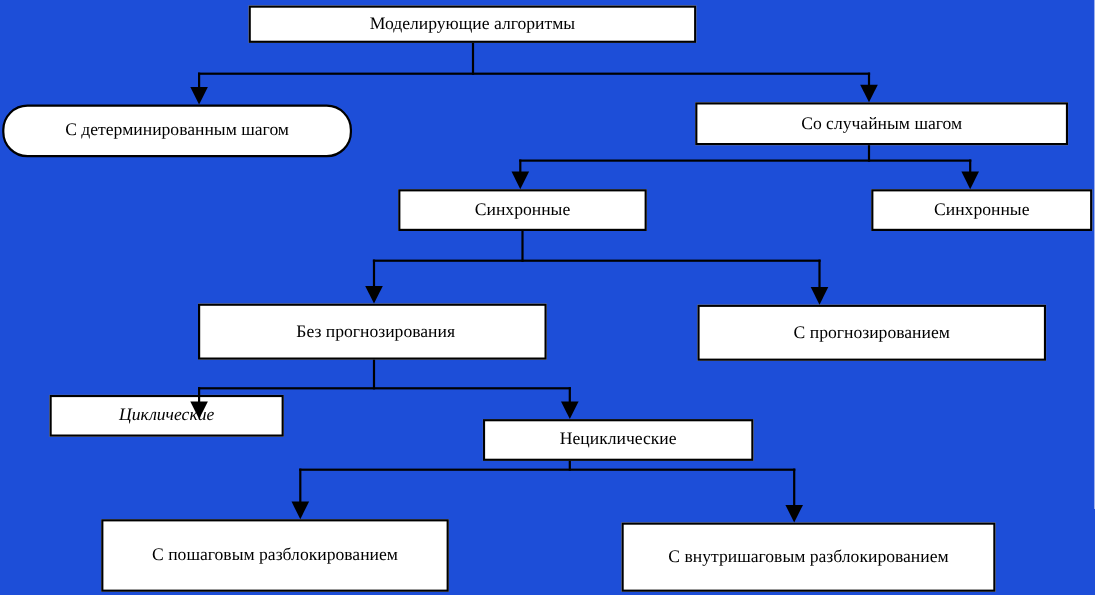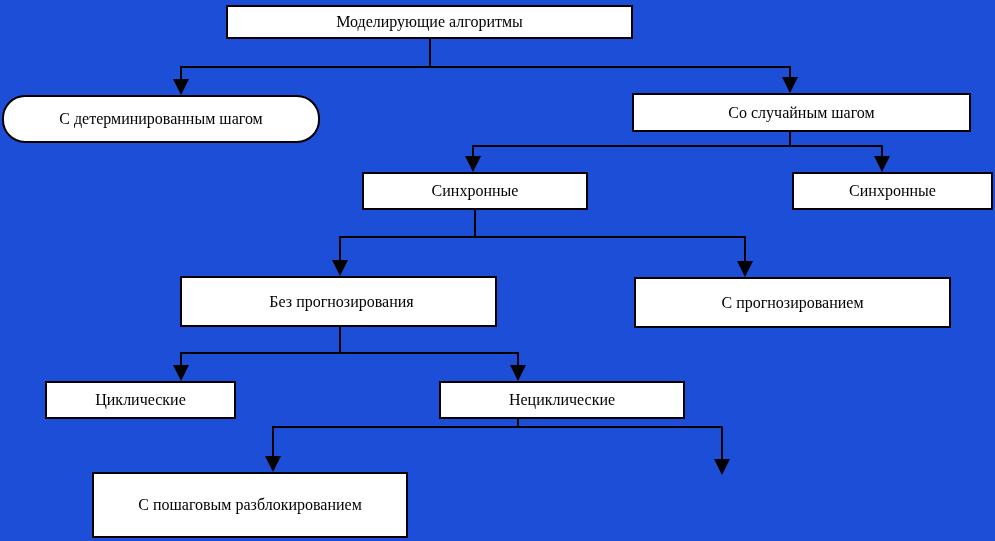--- a/index.html
+++ b/index.html
@@ -60,26 +60,27 @@
   <div class="node" style="left:632px; top:93px; width:339px; height:39px;">Со случайным шагом</div>
 
   <div class="node" style="left:362px; top:172px; width:226px; height:38px;">Синхронные</div>
 
   <div class="node" style="left:792px; top:172px; width:201px; height:38px;">Синхронные</div>
 
   <div class="node" style="left:180px; top:276px; width:317px; height:51px;padding-left:10px;">Без прогнозирования</div>
 
   <div class="node" style="left:634px; top:277px; width:317px; height:51px;">С прогнозированием</div>
 
-  <div class="node" style="left:45px;  top:381px; width:191px; height:38px;">Циклические</div>
+  <div class="node" style="left:45px;  top:359px; width:213px; height:38px;font-style:italic;">Циклические</div>
 
   <div class="node" style="left:407px; top:381px; width:246px; height:38px;margin-left:32px;">Нециклические</div>
 
   <div class="node" style="left:92px;  top:472px; width:316px; height:66px;">С пошаговым разблокированием</div>
 
+  <div class="node" style="left:565px; top:475px; width:340px; height:63px;">С внутришаговым разблокированием</div>
 
   <div class="vline" style="left:429px; top:39px;  height:29px;"></div>
   <div class="hline" style="left:180px; top:66px;  width:611px;"></div>
   <div class="vline" style="left:180px; top:66px;  height:16px;"></div>
   <div class="arrow" style="left:173px; top:79px;"></div>
   <div class="vline" style="left:789px; top:66px;  height:14px;"></div>
   <div class="arrow" style="left:782px; top:77px;"></div>
 
   <div class="vline" style="left:789px; top:132px; height:15px;"></div>
   <div class="hline" style="left:472px; top:145px; width:411px;"></div>

